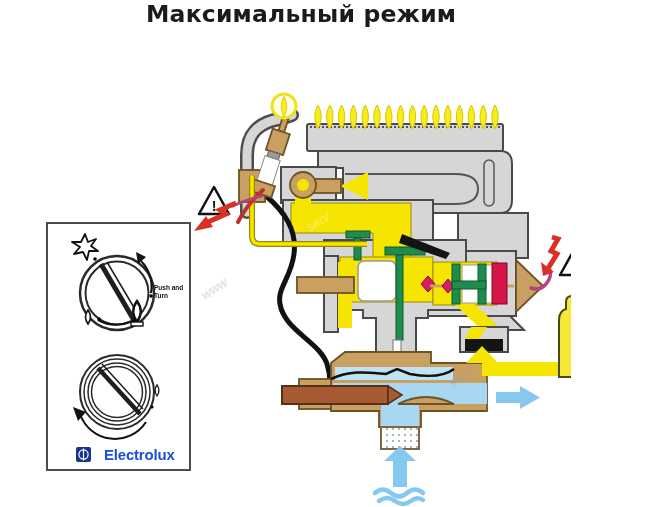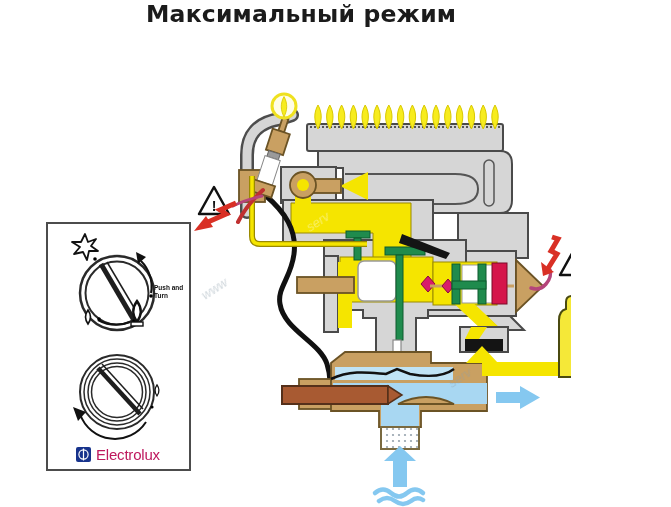--- a/index.html
+++ b/index.html
@@ -3,22 +3,22 @@
 <meta charset="utf-8">
 <style>
   html,body{margin:0;padding:0;background:#fff;}
   .page{position:relative;width:571px;height:507px;background:#ffffff;overflow:hidden;
         font-family:"DejaVu Sans","Liberation Sans",sans-serif;}
   .title{position:absolute;left:146px;top:0px;margin:0;font-size:23.5px;font-weight:bold;
          color:#1b1b1b;letter-spacing:.2px;}
   .panel-box{position:absolute;left:46px;top:222px;width:141px;height:245px;
              border:2px solid #4c4c4c;background:#fff;}
   .brand{position:absolute;left:76px;top:446px;display:flex;align-items:center;gap:5px;}
-  .brand-name{color:#be185d;font-weight:normal;font-size:15px;letter-spacing:-0.2px;
-              font-family:"Liberation Sans",sans-serif;}
+  .brand-name{color:#1d4ed8;font-weight:bold;font-size:15px;letter-spacing:-0.2px;
+              font-family:"Liberation Sans",sans-serif;margin-left:8px;}
   svg.diagram{position:absolute;left:0;top:0;}
   
   .gas{fill:#F5E500;}
   .gasline{stroke:#9a8a00;}
   .gray{fill:#D6D6D6;stroke:#4a4a4a;stroke-width:2;}
   .tan{fill:#C9A062;stroke:#6b5325;stroke-width:1.8;}
   .green{fill:#1F8B4D;stroke:#0e5a2e;stroke-width:1;}
   .blue{fill:#A8D7F2;}
   .lblue{fill:#BFE3F5;}
   .abl{fill:#85C8F0;}

